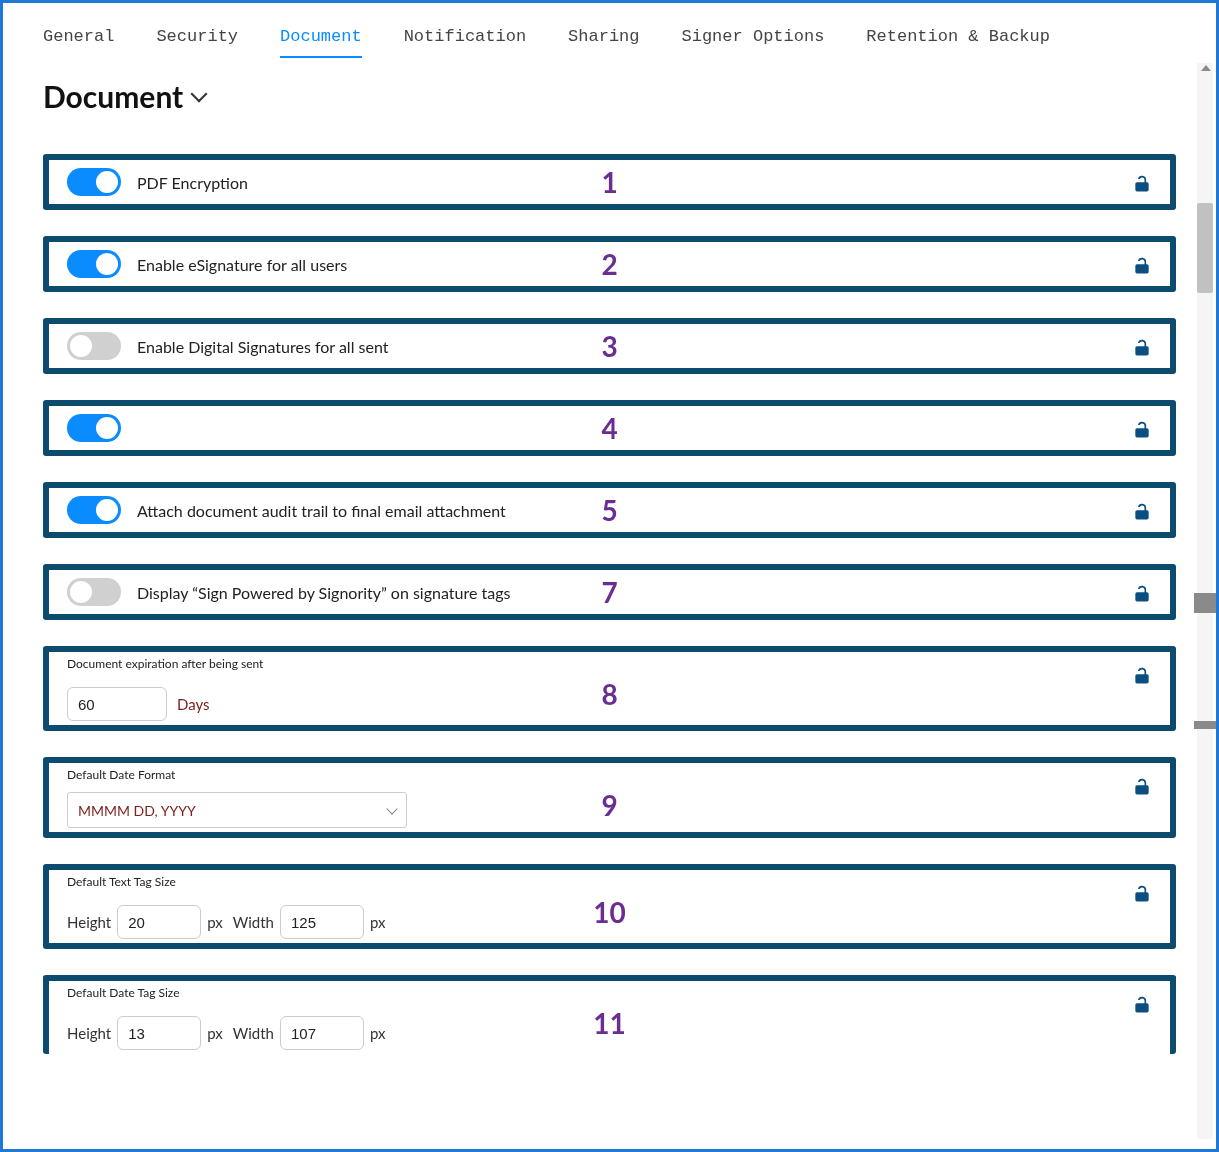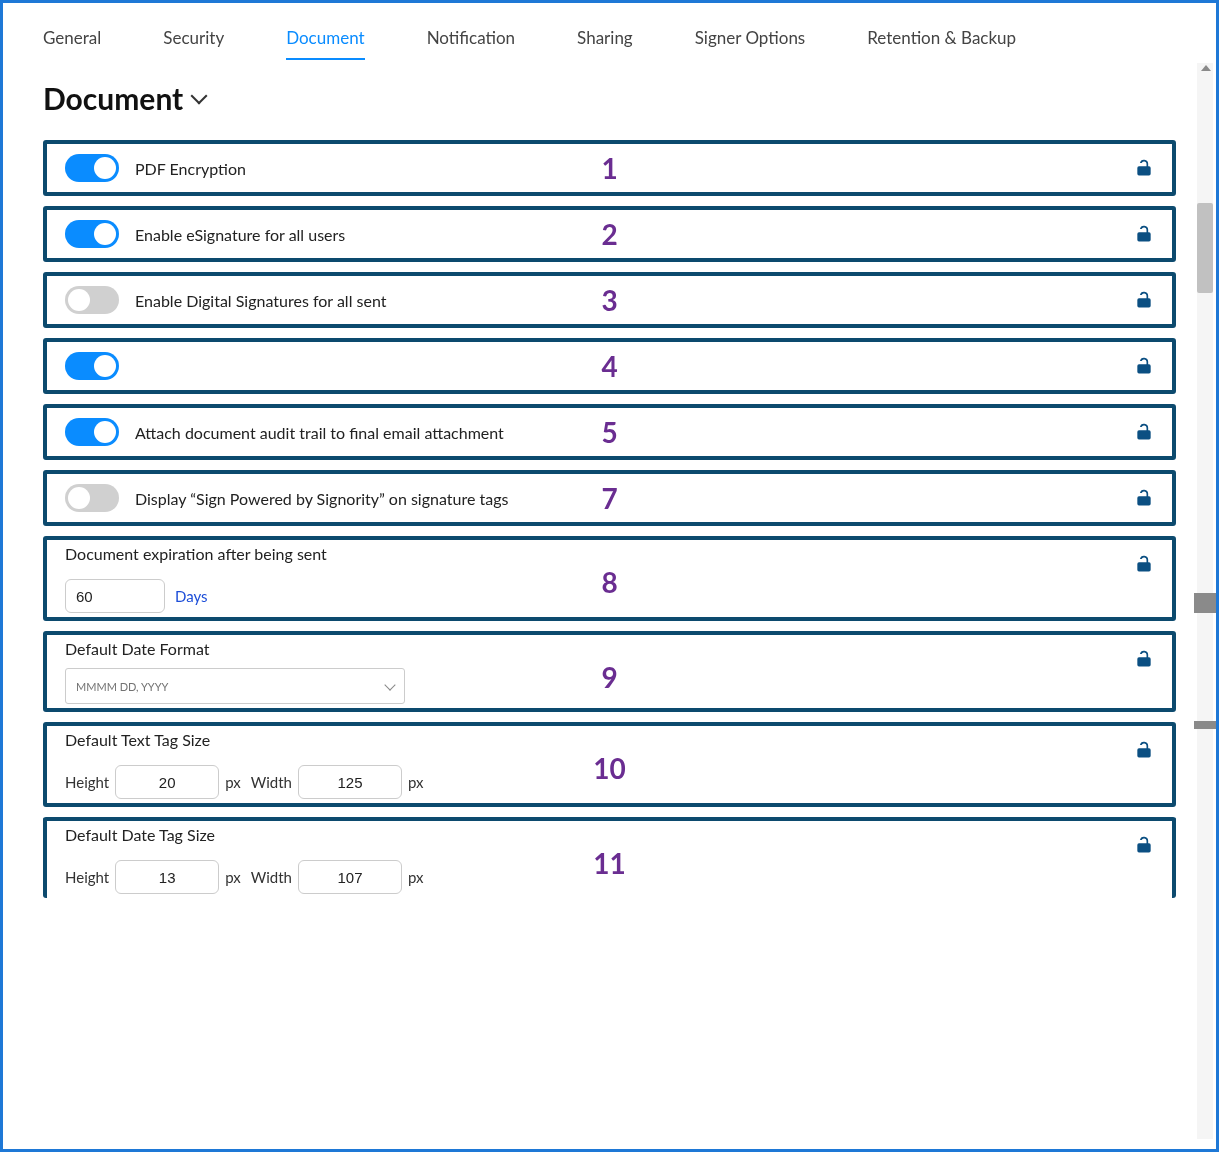--- a/index.html
+++ b/index.html
@@ -14,22 +14,23 @@
     color: #333;
   }
   .content-wrap {
     padding: 20px 40px 20px 40px;
     height: 100%;
     overflow: hidden;
     position: relative;
   }
   .tabs {
     display: flex;
-    gap: 62px;
+    gap: 42px;
     margin-bottom: 20px;
+    font-family: Liberation Mono, monospace;
   }
   .tab {
     font-size: 17px;
     color: #444;
     padding: 4px 0 10px 0;
     cursor: pointer;
     border-bottom: 2px solid transparent;
   }
   .tab.active {
     color: #0a8cff;
@@ -46,28 +47,29 @@
   }
   .chevron-down {
     width: 12px; height: 12px;
     border-right: 2px solid #333;
     border-bottom: 2px solid #333;
     transform: rotate(45deg);
     margin-top: -4px;
   }
   .rows { display: flex; flex-direction: column; gap: 10px; }
   .row {
-    border: 4px solid #0c4a6e;
+    border: 6px solid #0c4a6e;
     border-radius: 3px;
     padding: 4px 18px;
     position: relative;
     background: #fff;
     display: flex;
     align-items: center;
     min-height: 56px;
+    margin-top: 16px;
   }
   .row.tall { align-items: flex-start; flex-direction: column; }
   .toggle {
     width: 54px; height: 28px;
     border-radius: 14px;
     position: relative;
     cursor: pointer;
     flex-shrink: 0;
     margin-right: 16px;
   }
@@ -108,44 +110,44 @@
   
   .input {
     border: 1px solid #ccc;
     border-radius: 6px;
     height: 34px;
     padding: 0 10px;
     font-size: 15px;
     color: #222;
   }
   .input.small { width: 100px; }
-  .input.med { width: 104px; text-align: center; }
+  .input.med { width: 84px; }
   .select {
     border: 1px solid #ccc;
     border-radius: 3px;
     height: 36px;
     width: 340px;
     padding: 0 10px;
-    font-size: 11px;
-    color: #737373;
+    font-size: 14px;
+    color: #7f1d1d;
     display: flex;
     align-items: center;
     justify-content: space-between;
     cursor: pointer;
   }
   .select .caret {
     width: 8px; height: 8px;
     border-right: 1px solid #888;
     border-bottom: 1px solid #888;
     transform: rotate(45deg);
     margin-top: -3px;
   }
-  .sublabel { font-size: 16px; color: #222; margin-bottom: 10px; text-align: right; }
+  .sublabel { font-size: 12px; color: #222; margin-bottom: 10px; text-align: right; }
   .inline { display: flex; align-items: center; gap: 6px; font-size: 15px; margin-top: 6px; }
-  .suffix { font-size: 15px; color: #1d4ed8; margin-left: 4px; }
+  .suffix { font-size: 15px; color: #7f1d1d; margin-left: 4px; }
   
   .sb-track {
     position: absolute;
     right: 3px; top: 60px; bottom: 10px;
     width: 16px;
     background: #f5f5f5;
   }
   .sb-arrow-up {
     position: absolute; right: 5px; top: 62px;
     width: 0; height: 0;

